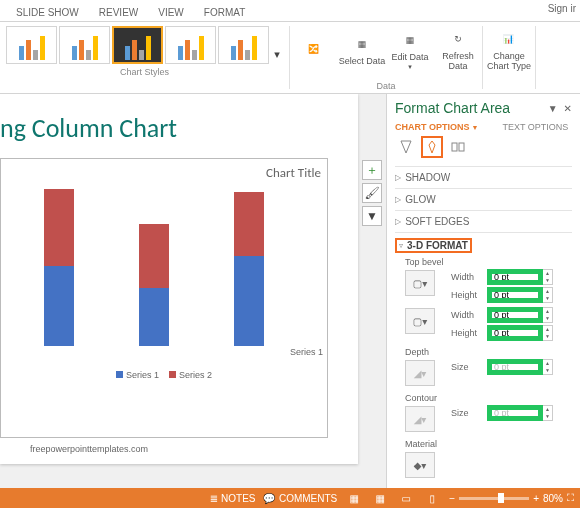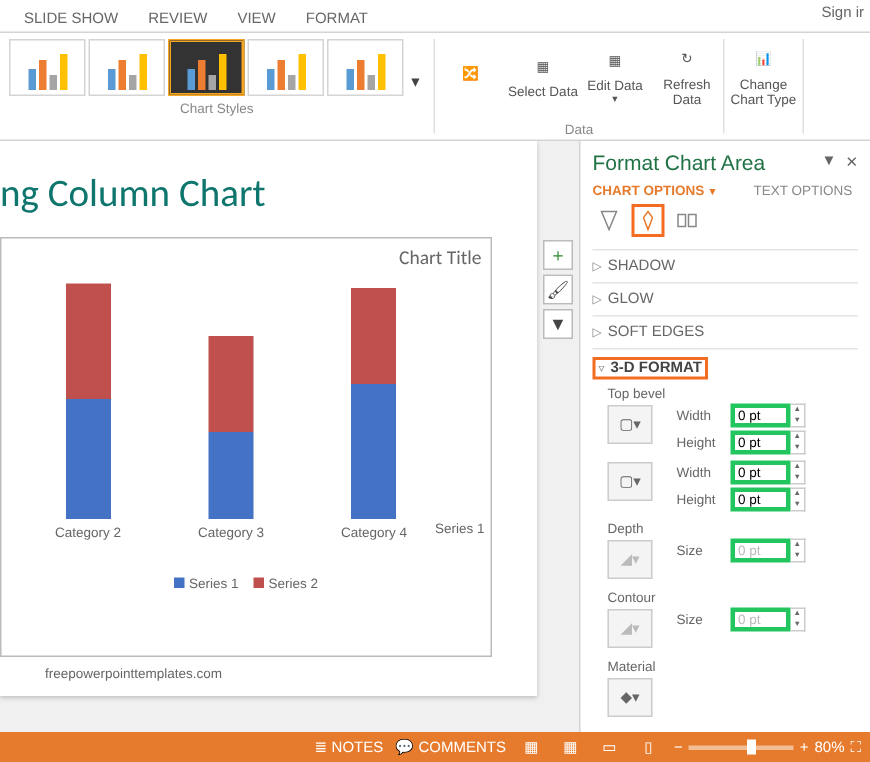--- a/index.html
+++ b/index.html
@@ -47,21 +47,21 @@
 .icnrow .ib{width:22px;height:22px;display:flex;align-items:center;justify-content:center;cursor:pointer;color:#888}
 .icnrow .ib.hl{border:2px solid #F36C21}
 .sect{border-top:1px solid #e4e4e4;padding:5px 0;font-size:10px;color:#666}
 .sect .hd{cursor:pointer;display:flex;align-items:center;gap:4px}
 .sect .hd.open{color:#444}
 .sect .hd .tri{font-size:8px;color:#888}
 .hl3d{border:2px solid #F36C21;padding:0 2px;display:inline-flex;align-items:center;gap:4px}
 .thumbsw{width:30px;height:26px;border:1px solid #ccc;background:#f4f4f4;margin:3px 10px;display:flex;align-items:center;justify-content:center;cursor:pointer}
 .spin{display:flex;align-items:center;margin:2px 0 2px 0}
 .spin .sl{font-size:9px;width:36px;color:#666}
-.spin input{width:40px;height:16px;font-size:9px;border:3px solid #22c55e;padding:0 2px}
+.spin input{width:56px;height:16px;font-size:9px;border:5px solid #22c55e;padding:0 2px}
 .spin .ud{width:10px;height:16px;border:1px solid #ccc;border-left:none;display:flex;flex-direction:column;font-size:5px;color:#666}
 .spin .ud span{flex:1;text-align:center;line-height:7px;cursor:pointer}
 .row2{display:flex;gap:6px;align-items:flex-start}
 .subh{font-size:9px;color:#666;margin:4px 0 0 10px}
 .dim{color:#bbb}
 .status{height:20px;background:#E77B2D;display:flex;align-items:center;justify-content:flex-end;padding:0 6px;gap:8px;color:#fff;font-size:10px}
 .status .sbtn{display:flex;align-items:center;gap:3px;cursor:pointer}
 .status .vbtn{width:18px;height:14px;display:flex;align-items:center;justify-content:center;cursor:pointer}
 .zoom{display:flex;align-items:center;gap:4px}
 .zoom .track{width:70px;height:3px;background:rgba(255,255,255,.5);position:relative}
@@ -158,25 +158,20 @@
             </div>
             <div class="col">
               <div class="seg" style="height: 57.6px; background: rgb(68, 114, 196);"></div>
               <div class="seg" style="height: 64px; background: rgb(192, 80, 77);"></div>
             </div>
             <div class="col">
               <div class="seg" style="height: 89.6px; background: rgb(68, 114, 196);"></div>
               <div class="seg" style="height: 64px; background: rgb(192, 80, 77);"></div>
             </div>
           </div>
-        <div class="catlbls" id="catlbls">
-            <span>Category 2</span>
-            <span>Category 3</span>
-            <span>Category 4</span>
-          </div>
         <div class="serlbl">Series 1</div>
         <div class="legend">
           <span><span class="sw" style="background:#4472C4"></span><span>Series 1</span></span>
           <span><span class="sw" style="background:#C0504D"></span><span>Series 2</span></span>
         </div>
       </div>
       <div class="footer">freepowerpointtemplates.com</div>
     </div>
     <div class="toolbtns">
       <div class="tbtn" style="color:#2a8a2a">＋</div>

